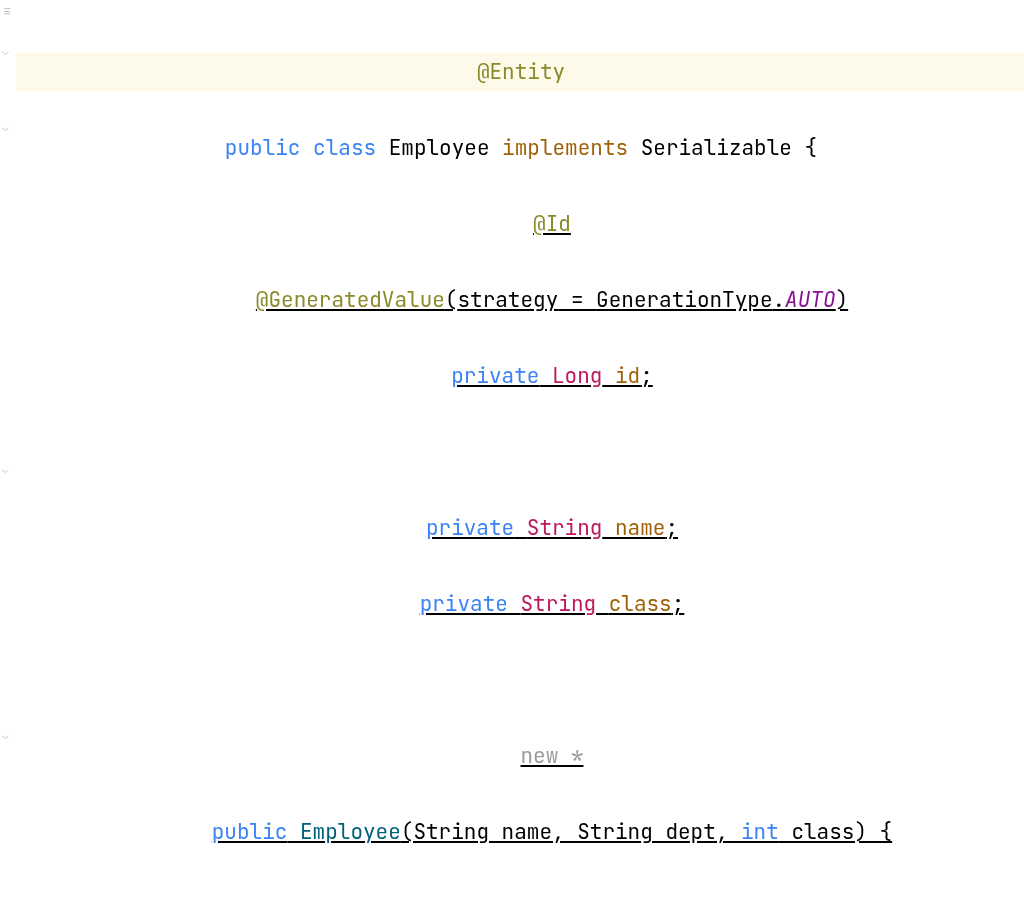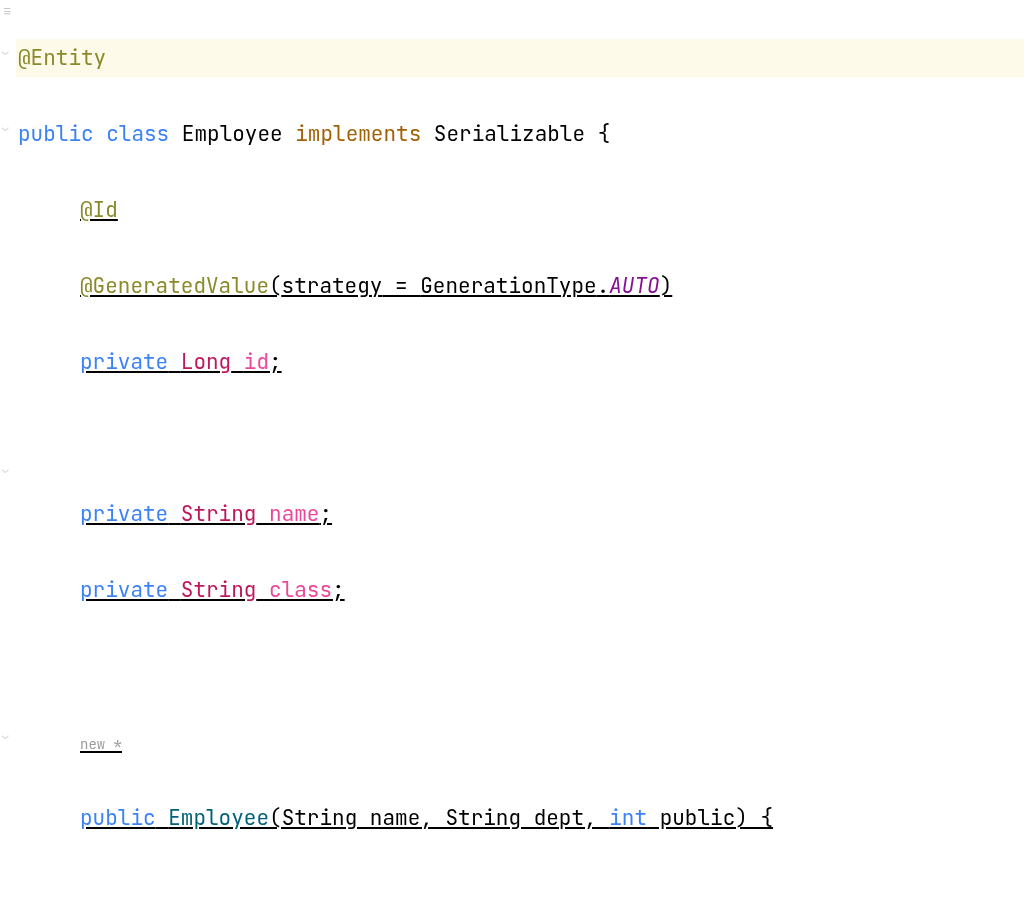--- a/index.html
+++ b/index.html
@@ -32,43 +32,44 @@
   }
   .gutter-fold {
     position: absolute;
     left: 2px;
     color: #d0d0d0;
     font-size: 11px;
     line-height: 1;
   }
   .code {
     flex: 1;
-    padding-top: 1px;
+    padding-top: 15px;
     white-space: pre;
     line-height: 38px;
+    text-align: center;
   }
   .line {
     display: block;
     height: 38px;
     padding-left: 2px;
   }
   .line.highlight {
     background: #fdfae9;
   }
   
   .annotation { color: #8a8a2b; }
   .keyword    { color: #3b82f6; }
   .type       { color: #be185d; }
   .plain      { color: #000000; }
   .enumconst  { color: #871094; font-style: italic; }
   .implkw     { color: #a16207; }
   .classname  { color: #000000; }
   .construct  { color: #00627a; }
-  .dim        { color: #ec4899; }
-  .hint       { color: #9a9a9a; font-size: 14px; }
+  .dim        { color: #a16207; }
+  .hint       { color: #9a9a9a; font-size: 21px; }
   .indent1 { padding-left: 64px; text-decoration: underline; }
 </style>
 </head>
 <body>
 
 <div class="editor">
   <div class="gutter">
     <span class="gutter-bulb">≡</span>
     <span class="gutter-fold" style="top:46px;">⌄</span>
     <span class="gutter-fold" style="top:122px;">⌄</span>
@@ -79,21 +80,21 @@
 <span class="line highlight"><span class="annotation">@Entity</span></span>
 <span class="line"><span class="keyword">public</span> <span class="keyword">class</span> <span class="classname">Employee</span> <span class="implkw">implements</span> <span class="classname">Serializable</span><span class="plain"> {</span></span>
 <span class="line indent1"><span class="annotation">@Id</span></span>
 <span class="line indent1"><span class="annotation">@GeneratedValue</span><span class="plain">(</span><span class="plain">strategy</span><span class="plain"> = </span><span class="plain">GenerationType</span><span class="plain">.</span><span class="enumconst">AUTO</span><span class="plain">)</span></span>
 <span class="line indent1"><span class="keyword">private</span> <span class="type">Long</span> <span class="dim">id</span><span class="plain">;</span></span>
 <span class="line"><span> </span></span>
 <span class="line indent1"><span class="keyword">private</span> <span class="type">String</span> <span class="dim">name</span><span class="plain">;</span></span>
 <span class="line indent1"><span class="keyword">private</span> <span class="type">String</span> <span class="dim">class</span><span class="plain">;</span></span>
 <span class="line"><span> </span></span>
 <span class="line indent1"><span class="hint">new *</span></span>
-<span class="line indent1"><span class="keyword">public</span> <span class="construct">Employee</span><span class="plain">(String name, String dept, </span><span class="keyword">int</span><span class="plain"> public) {</span></span>
+<span class="line indent1"><span class="keyword">public</span> <span class="construct">Employee</span><span class="plain">(String name, String dept, </span><span class="keyword">int</span><span class="plain"> class) {</span></span>
 
 
 
 
 
 
 
 
 
 

